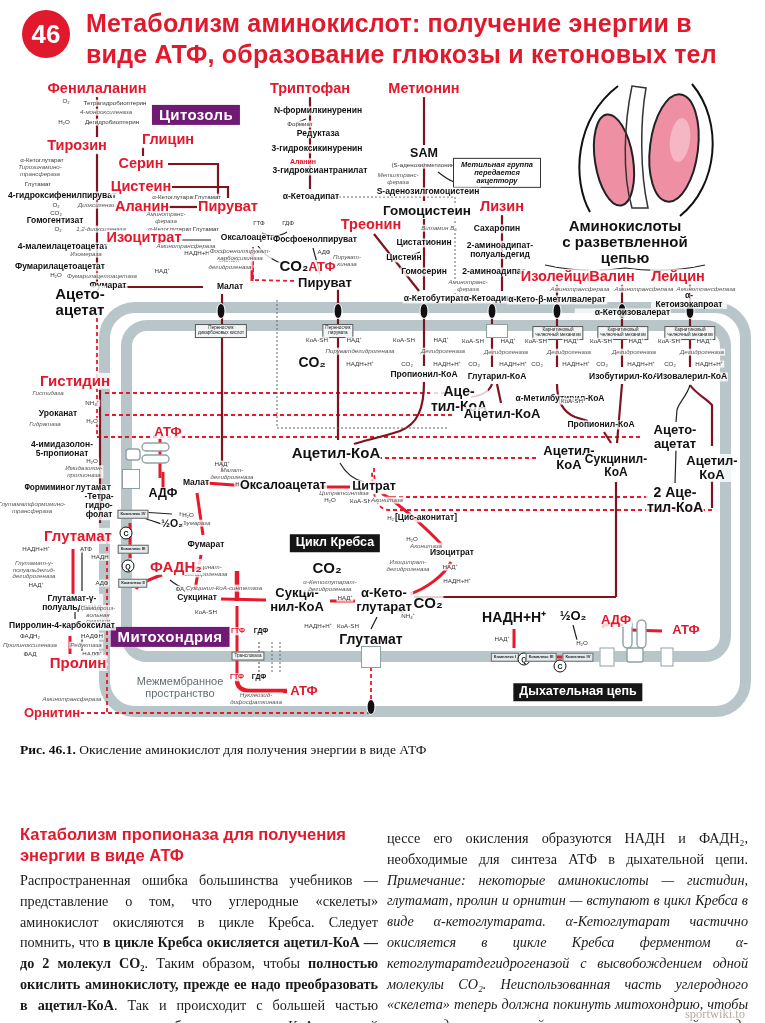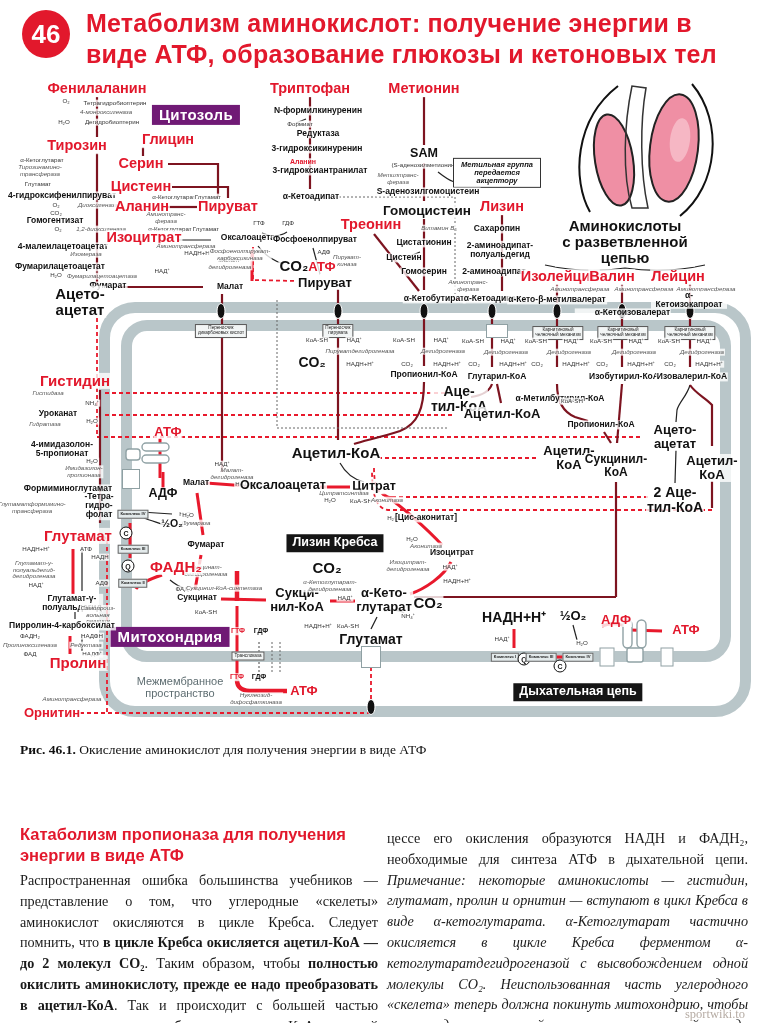--- a/index.html
+++ b/index.html
@@ -391,21 +391,21 @@
         <div class="lb ti" style="left: 387px; top: 500px;">Аконитаза</div>
         <div class="lb t" style="left: 393px; top: 518px;">H₂O</div>
         <div class="lb bs" style="left: 426px; top: 518px; text-align: right;">[Цис-аконитат]</div>
         <div class="lb t" style="left: 412px; top: 539px;">H₂O</div>
         <div class="lb ti" style="left: 426px; top: 546px;">Аконитаза</div>
         <div class="lb bs" style="left: 452px; top: 553px;">Изоцитрат</div>
         <div class="lb ti" style="left: 408px; top: 566px;">Изоцитрат-
 дегидрогеназа</div>
         <div class="lb t" style="left: 450px; top: 567px;">НАД⁺</div>
         <div class="lb t" style="left: 457px; top: 581px;">НАДН+Н⁺</div>
-        <div class="lb db2" style="left: 335px; top: 543px;">Лизин Кребса</div>
+        <div class="lb db2" style="left: 335px; top: 543px;">Цикл Кребса</div>
         <div class="lb bl" style="left: 327px; top: 568px;">CO₂</div>
         <div class="lb bl" style="left: 428px; top: 603px;">CO₂</div>
         <div class="lb bm" style="left: 297px; top: 600px; font-size: 13px;">Сукци-
 нил-КоА</div>
         <div class="lb bm" style="left: 384px; top: 600px; font-size: 13px;">α-Кето-
 глутарат</div>
         <div class="lb t" style="left: 185px; top: 514px;">H₂O</div>
         <div class="lb ti" style="left: 196px; top: 523px;">Фумараза</div>
         <div class="lb bs" style="left: 206px; top: 545px;">Фумарат</div>
         <div class="lb ti" style="left: 206px; top: 571px;">Сукцинат-
@@ -469,21 +469,21 @@
         <div class="lb ti" style="left: 48px; top: 393px;">Гистидаза</div>
         <div class="lb t" style="left: 92px; top: 403px;">NH₄⁺</div>
         <div class="lb bs" style="left: 58px; top: 414px;">Уроканат</div>
         <div class="lb t" style="left: 92px; top: 421px;">H₂O</div>
         <div class="lb ti" style="left: 45px; top: 424px;">Гидратаза</div>
         <div class="lb bs" style="left: 62px; top: 449px;">4-имидазолон-
 5-пропионат</div>
         <div class="lb t" style="left: 92px; top: 461px;">H₂O</div>
         <div class="lb ti" style="left: 84px; top: 472px;">Имидазолон-
 пропионаза</div>
-        <div class="lb bs" style="left: 68px; top: 489px;">Формиминоглутамат</div>
+        <div class="lb bs" style="left: 68px; top: 489px; font-family: Liberation Mono, monospace;">Формиминоглутамат</div>
         <div class="lb bs" style="left: 99px; top: 506px;">-Тетра-
 гидро-
 фолат</div>
         <div class="lb ti" style="left: 32px; top: 508px;">Глутаматформимино-
 трансфераза</div>
         <div class="lb rl" style="left: 78px; top: 536px; font-size: 15px;">Глутамат</div>
         <div class="lb bl" style="left: 514px; top: 618px; font-size: 14px;">НАДН+Н⁺</div>
         <div class="lb bm" style="left: 573px; top: 616px; font-size: 13px;">½O₂</div>
         <div class="lb rm" style="left: 616px; top: 620px;">АДФ</div>
         <div class="lb rm" style="left: 686px; top: 630px;">АТФ</div>

